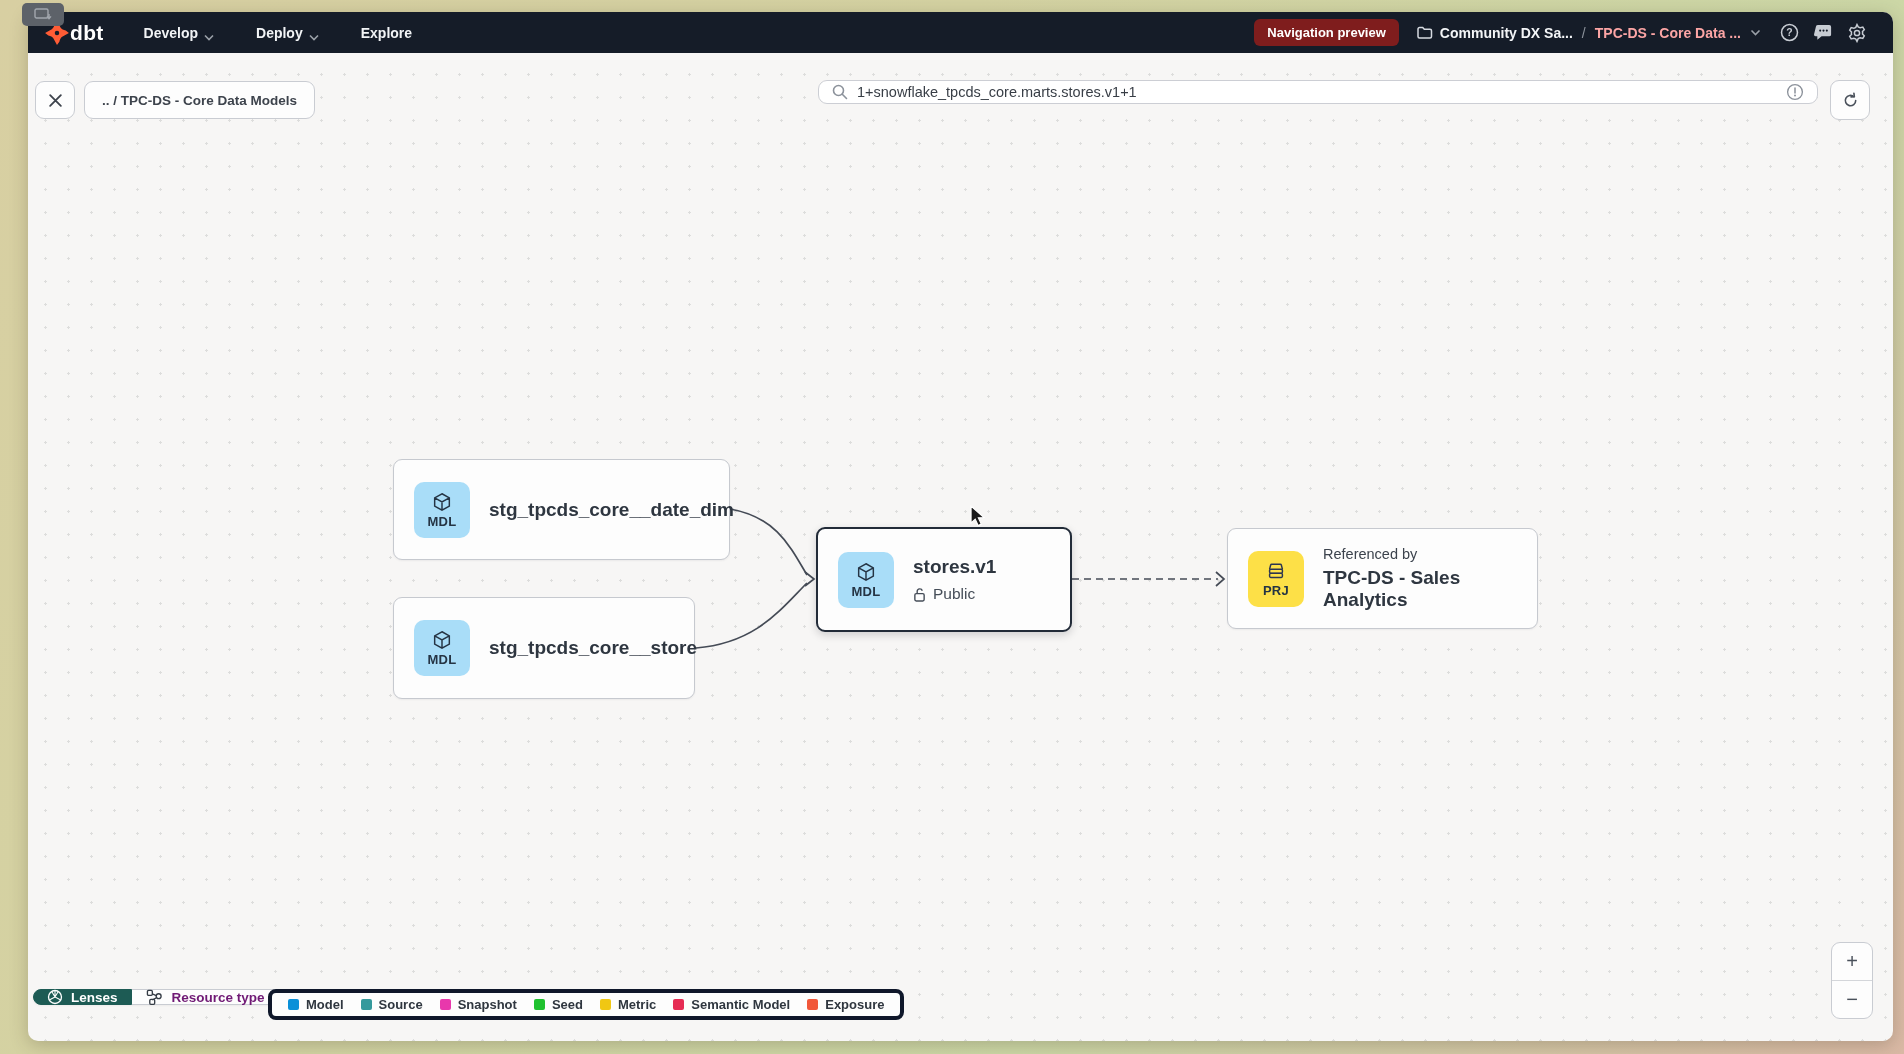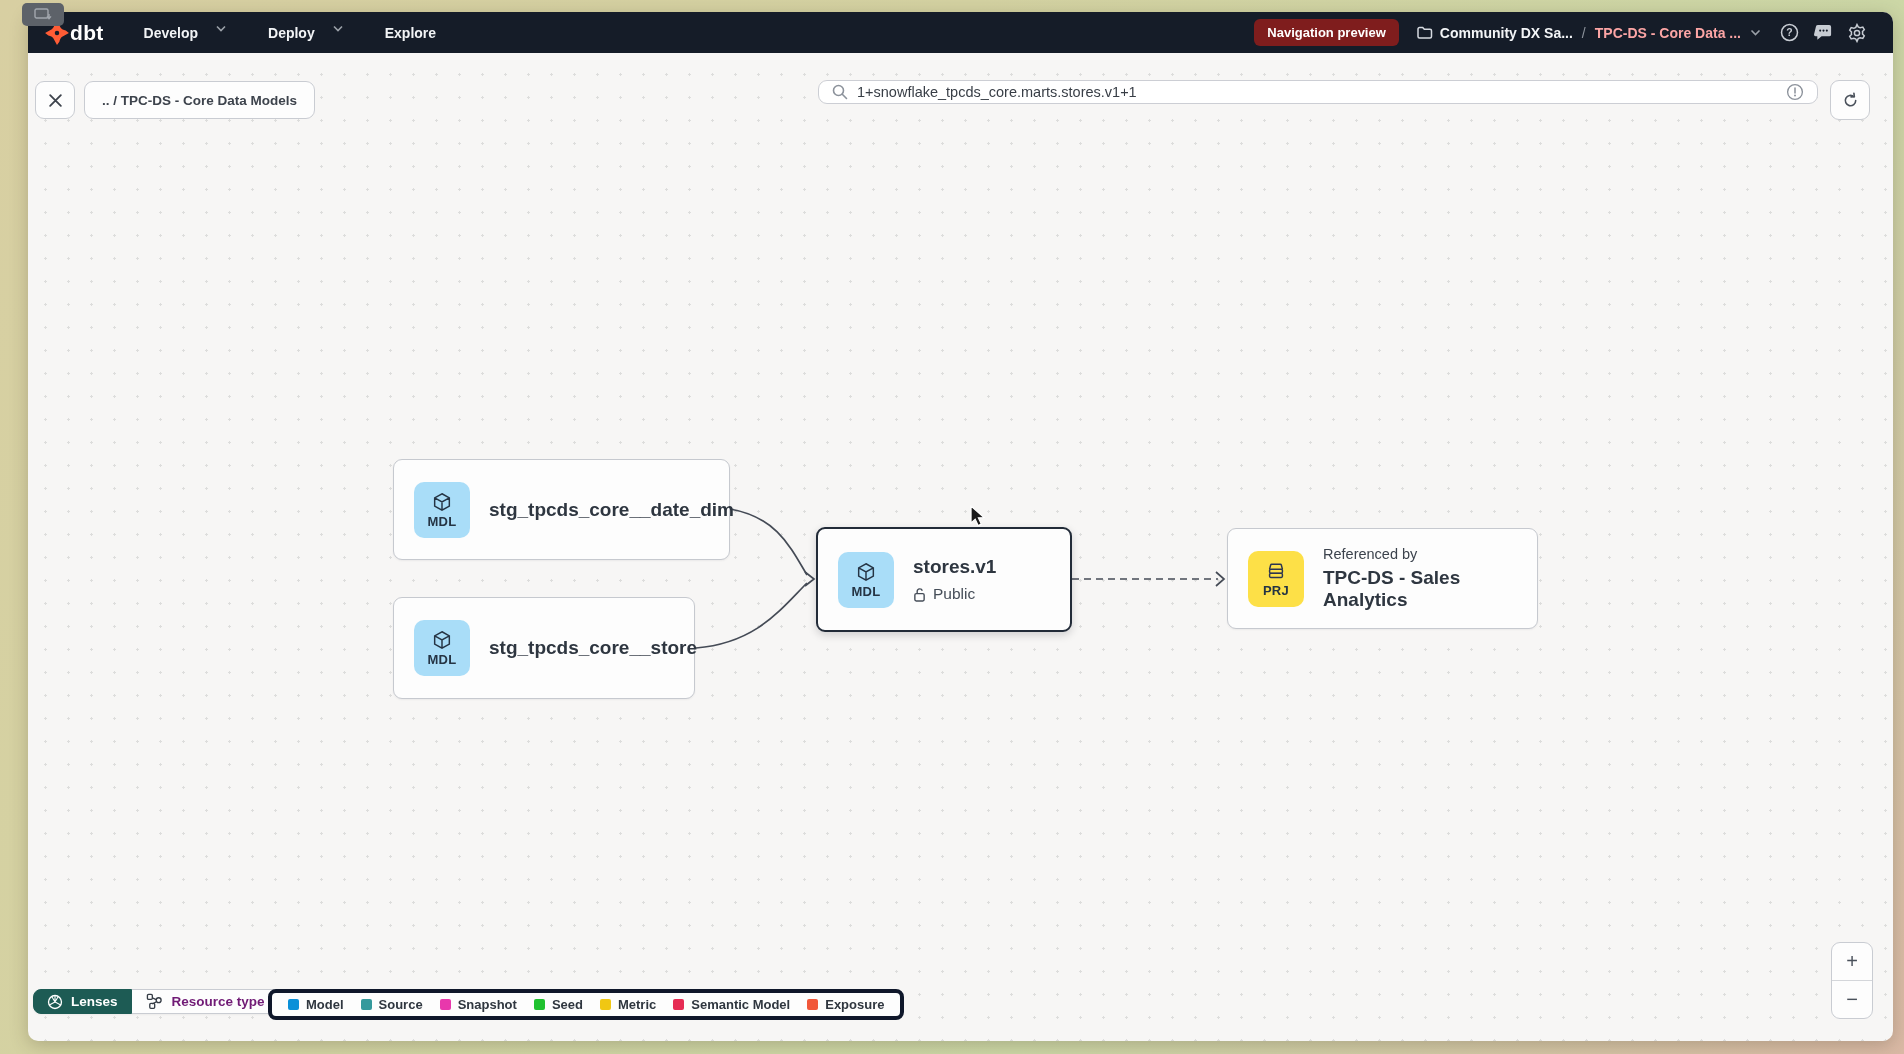--- a/index.html
+++ b/index.html
@@ -14,21 +14,21 @@
   .artifact { position:absolute; left:22px; top:3px; width:42px; height:23px; background:#5d6269;
               border-radius:5px; z-index:60; display:flex; align-items:center; justify-content:center; }
   .artifact svg { opacity:.85; }
 
   
   .navbar { position:absolute; left:0; top:0; width:100%; height:41px; background:#151c28;
             display:flex; align-items:center; padding:0 26px 0 16px; z-index:40; }
   .logo { display:flex; align-items:center; }
   .logo-text { color:#fff; font-size:21px; font-weight:700; letter-spacing:.3px; }
   .nav-menus { display:flex; align-items:center; gap:42px; margin-left:40px; }
-  .nav-item { display:flex; align-items:flex-start; gap:18px; color:#f2f4f6; font-size:14px; font-weight:700; cursor:pointer; }
+  .nav-item { display:flex; align-items:flex-end; gap:6px; color:#f2f4f6; font-size:14px; font-weight:700; cursor:pointer; }
   .nav-right { margin-left:auto; display:flex; align-items:center; gap:18px; }
   .preview-badge { background:#1d828b; color:#fff; font-size:13px; font-weight:700;
                    padding:6px 13px; border-radius:6px; white-space:nowrap; }
   .breadcrumb { display:flex; align-items:center; gap:9px; white-space:nowrap; }
   .crumb-project { color:#f3f5f7; font-size:14px; font-weight:700; display:flex; align-items:center; gap:7px; }
   .crumb-sep { color:#8e949d; font-size:14px; }
   .crumb-page { color:#fca5a5; font-size:14px; font-weight:600; }
   .nav-icons { display:flex; align-items:center; gap:14px; }
   .nav-icons .icn { width:20px; height:20px; display:flex; align-items:center; justify-content:center; cursor:pointer; }
 
@@ -65,21 +65,21 @@
   .node-sub { display:flex; align-items:center; gap:7px; margin-top:7px; font-size:15.5px; color:#454d58; font-weight:400;}
   .node-kicker { font-size:14.5px; color:#3c434d; margin-bottom:5px; }
   .node-big { font-size:19px; color:#2e3640; font-weight:600; }
 
   #node-date-dim { left:365px; top:447px; width:337px; height:101px; }
   #node-store    { left:365px; top:585px; width:302px; height:102px; }
   #node-stores-v1{ left:788px; top:515px; width:256px; height:105px; }
   #node-prj      { left:1199px; top:516px; width:311px; height:101px; }
 
   
-  .footer-group { position:absolute; left:5px; top:977px; height:25px; display:flex; z-index:30;
+  .footer-group { position:absolute; left:5px; top:977px; height:16px; display:flex; z-index:30;
                   border-radius:8px; box-shadow:0 1px 2px rgba(30,35,45,.05); }
   .lenses-btn { background:#1d5b54; color:#fff; display:flex; align-items:center; gap:8px;
                 padding:0 13px; border-radius:8px 0 0 8px; font-size:13.5px; font-weight:700; cursor:pointer;
                 border:1px solid #1d5b54;}
   .restype-btn { background:#fdfdfd; border:1px solid #c9ccd2; border-left:none; border-radius:0 8px 8px 0;
                  display:flex; align-items:center; gap:9px; padding:0 14px; font-size:13.5px; font-weight:600;
                  color:#701a75; cursor:pointer; }
   .legend { position:absolute; left:240px; top:977px; height:31px; background:#fdfdfd; border:4px solid #0f172a;
             border-radius:8px; display:flex; align-items:center; gap:17px; padding:0 16px; z-index:30; }
   .legend-item { display:flex; align-items:center; gap:7px; font-size:13px; font-weight:600; color:#2f363f; white-space:nowrap;}

